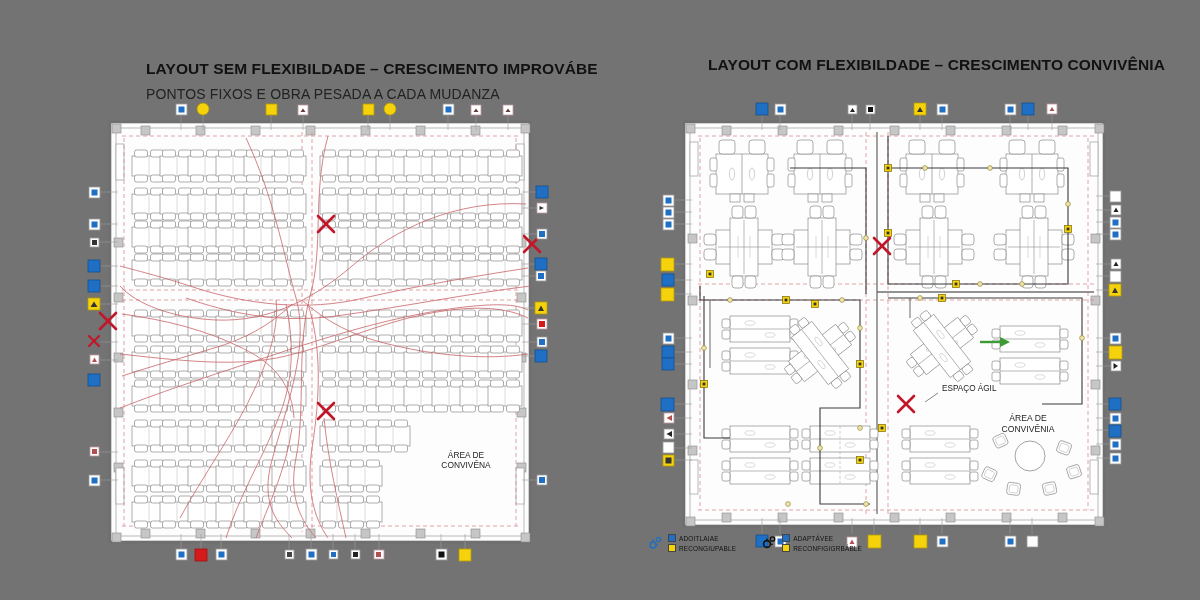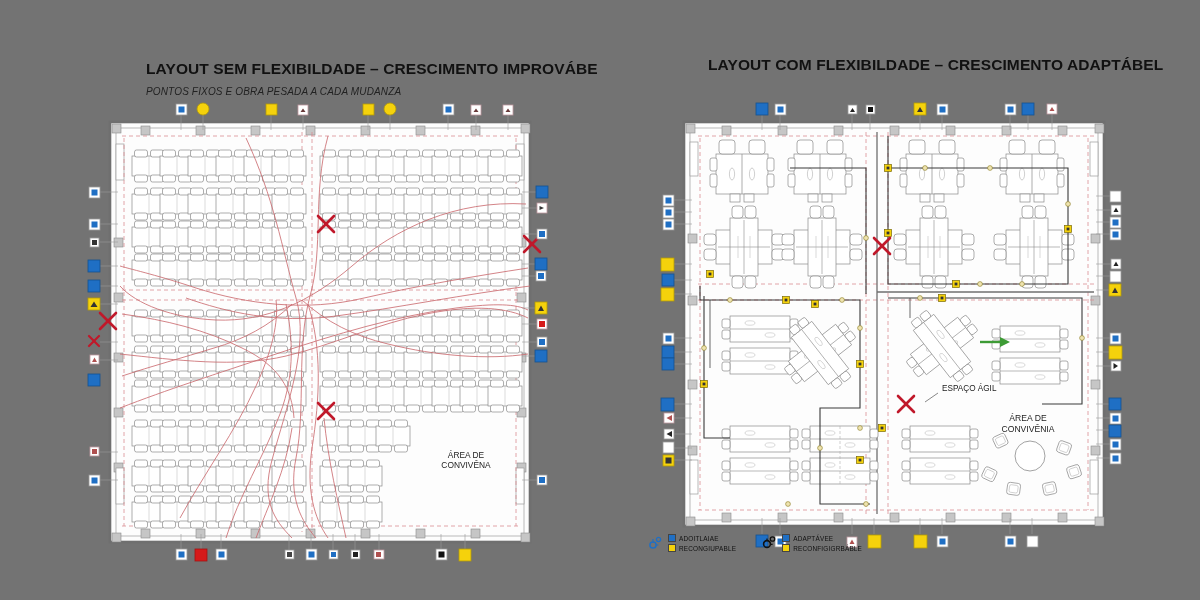--- a/index.html
+++ b/index.html
@@ -4,22 +4,22 @@
 <style>
   html,body{margin:0;padding:0;background:#ffffff;}
   body{width:1200px;height:600px;overflow:hidden;
        font-family:"Liberation Sans","DejaVu Sans",sans-serif;color:#1a1a1a;}
   .sheet{position:relative;width:1200px;height:600px;background:#737373;padding-left:32px;}
   .panel{position:absolute;top:0;height:600px;width:600px;}
   .panel-left{left:0;}
   .panel-right{left:600px;}
   .title{position:absolute;font-weight:bold;font-size:15.5px;letter-spacing:.1px;
          white-space:nowrap;color:#111;}
-  .subtitle{position:absolute;font-size:10px;letter-spacing:.15px;
-            white-space:nowrap;color:#222;font-style:italic;}
+  .subtitle{position:absolute;font-size:14px;letter-spacing:.15px;
+            white-space:nowrap;color:#222;}
   .plan{position:absolute;}
   svg{display:block;overflow:visible;}
   .legend{position:absolute;font-size:6.4px;letter-spacing:.2px;color:#111;}
   .sw{width:6px;height:6px;display:inline-block;border:1px solid #444;}
   .lg-group{display:flex;align-items:center;gap:4px;}
   .lg-txtcol{display:flex;flex-direction:column;gap:2px;}
   .lg-line{display:flex;align-items:center;gap:3px;}
 </style>
 </head>
 <body>
@@ -422,21 +422,21 @@
           <rect x="443" y="231" width="6" height="6" fill="#1f6fc4"></rect>
         <rect x="439" y="242" width="12" height="12" fill="#1f6fc4" stroke="#16528f"></rect>
         <rect x="441" y="367" width="10" height="10" fill="#fff" stroke="#9a9a9a"></rect>
           <rect x="443" y="369" width="6" height="6" fill="#1f6fc4"></rect>
       </g>
     </svg>
   </div>
 
   <div class="panel panel-right">
 
-    <div class="title" style="left:108px;top:56px;">LAYOUT COM FLEXIBILDADE – CRESCIMENTO ADAPTÁBEL</div>
+    <div class="title" style="left:108px;top:56px;">LAYOUT COM FLEXIBILDADE – CRESCIMENTO CONVIVÊNIA</div>
 
     <svg class="plan" style="left:70px;top:108px;" width="460" height="430" viewBox="0 0 460 430">
       <defs>
 
         <g id="pod">
           <rect x="6" y="16" width="52" height="40" fill="#fff" stroke="#8a8a8a" stroke-width=".7"></rect>
           <line x1="32" y1="16" x2="32" y2="56" stroke="#8a8a8a" stroke-width=".7"></line>
           <rect x="9" y="2" width="16" height="14" rx="3" fill="#fff" stroke="#8a8a8a" stroke-width=".7"></rect>
           <rect x="39" y="2" width="16" height="14" rx="3" fill="#fff" stroke="#8a8a8a" stroke-width=".7"></rect>
           <rect x="0" y="20" width="7" height="13" rx="2" fill="#fff" stroke="#8a8a8a" stroke-width=".7"></rect>

